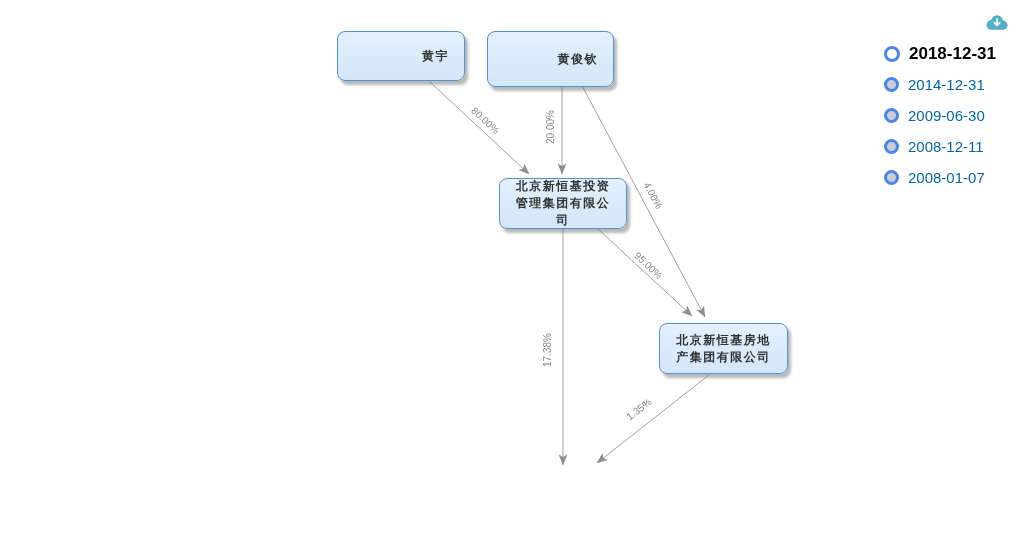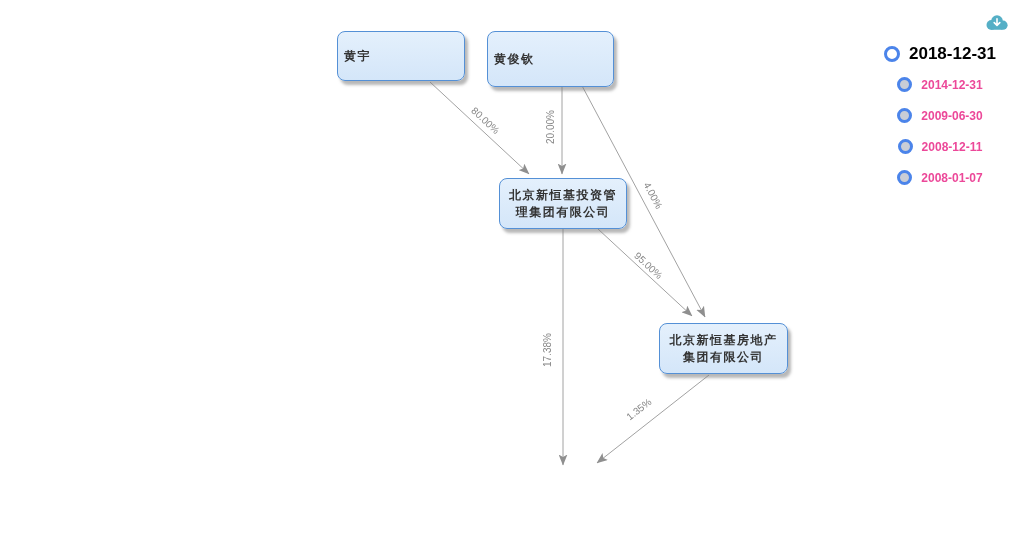--- a/index.html
+++ b/index.html
@@ -6,35 +6,35 @@
   body{width:1023px;height:550px;overflow:hidden;position:relative;
        font-family:"Liberation Sans","DejaVu Sans",sans-serif;}
   .stage{position:absolute;inset:0;}
 
   
   svg.edges{position:absolute;left:0;top:0;width:1023px;height:550px;}
   svg.edges line{stroke:#a2a2a2;stroke-width:1;}
   svg.edges text{font-size:10px;fill:#878787;text-anchor:middle;
                  font-family:"Liberation Sans","DejaVu Sans",sans-serif;}
 
-  .node{position:absolute;display:flex;align-items:center;justify-content:flex-start;
-        box-sizing:border-box;text-align:center;padding:2px 6px;
+  .node{position:absolute;display:flex;align-items:center;justify-content:flex-end;
+        box-sizing:border-box;text-align:center;padding:2px 15px;
         background:linear-gradient(180deg,#e4f0fc 0%,#d4e6f9 100%);
         border:1.5px solid #5490d6;border-radius:8px;
         box-shadow:3px 4px 3px rgba(125,125,125,.55);
         font-size:12px;font-weight:bold;letter-spacing:1.5px;
         color:#333;line-height:17px;cursor:pointer;}
 
   
   .timeline{position:absolute;left:884px;top:43px;display:flex;
-            flex-direction:column;gap:10px;align-items:center;}
+            flex-direction:column;gap:10px;}
   .t-item{display:flex;align-items:center;gap:9px;height:21px;cursor:pointer;}
   .radio{flex:0 0 auto;width:9px;height:9px;border-radius:50%;
          background:#c9cdd6;border:3px solid #4b84ea;}
-  .t-label{font-size:12px;color:#ec4899;white-space:nowrap;font-weight:bold;}
+  .t-label{font-size:15px;color:#0369a1;white-space:nowrap;}
   .t-item.selected .radio{width:10px;height:10px;border-width:3.5px;background:#fff;}
   .t-item.selected .t-label{font-size:17px;font-weight:bold;color:#000;}
 
   
   .download{position:absolute;left:983px;top:13px;width:28px;height:20px;
             background:none;border:none;padding:0;cursor:pointer;}
 </style>
 </head>
 <body>
 

